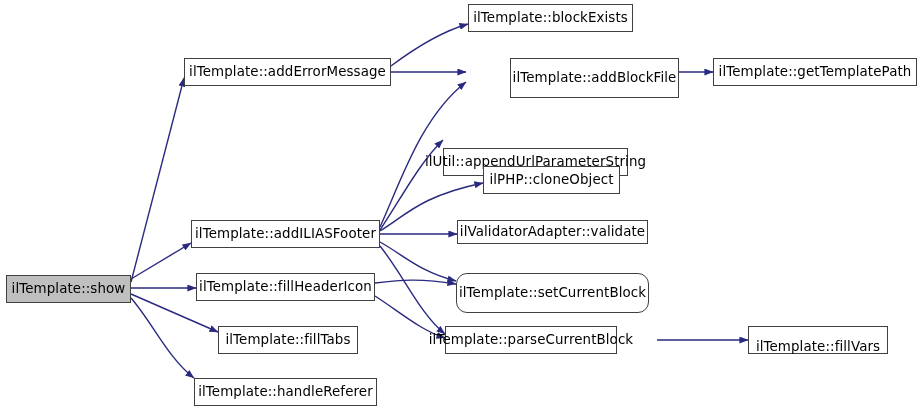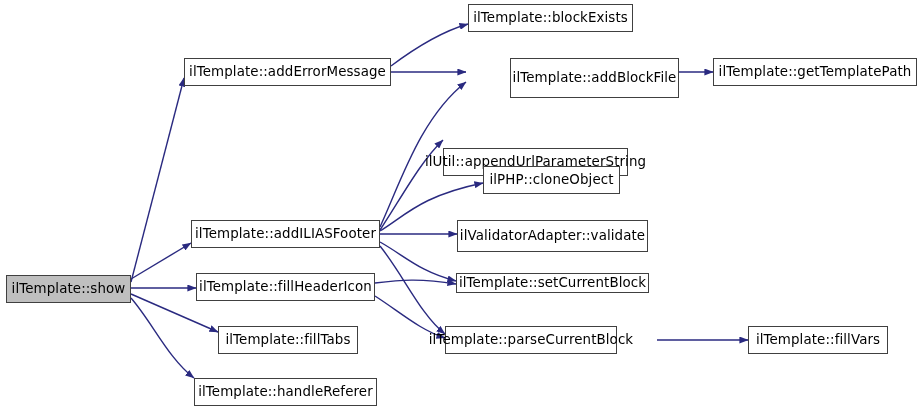--- a/index.html
+++ b/index.html
@@ -102,30 +102,30 @@
       </div>
       <div class="node" style="left: 466px; top: 58px; width: 169px; height: 40px; margin-left: 44px;">
         <span class="node-label">ilTemplate::addBlockFile</span>
       </div>
       <div class="node" style="left: 443px; top: 112px; width: 185px; height: 28px; margin-top: 36px;">
         <span class="node-label">ilUtil::appendUrlParameterString</span>
       </div>
       <div class="node" style="left: 483px; top: 166px; width: 137px; height: 28px;">
         <span class="node-label">ilPHP::cloneObject</span>
       </div>
-      <div class="node" style="left: 457px; top: 220px; width: 191px; height: 32px;">
+      <div class="node" style="left: 457px; top: 220px; width: 191px; height: 24px;">
         <span class="node-label">ilValidatorAdapter::validate</span>
       </div>
-      <div class="node" style="left: 456px; top: 273px; width: 193px; height: 20px;">
+      <div class="node" style="left: 456px; top: 273px; width: 193px; height: 40px; border-radius: 11px;">
         <span class="node-label">ilTemplate::setCurrentBlock</span>
       </div>
       <div class="node" style="left: 445px; top: 326px; width: 172px; height: 28px;">
         <span class="node-label">ilTemplate::parseCurrentBlock</span>
       </div>
       <div class="node" style="left: 713px; top: 58px; width: 204px; height: 28px;">
         <span class="node-label">ilTemplate::getTemplatePath</span>
       </div>
-      <div class="node" style="left: 748px; top: 326px; width: 140px; height: 28px;">
+      <div class="node" style="left: 748px; top: 326px; width: 140px; height: 28px; align-items: flex-end;">
         <span class="node-label">ilTemplate::fillVars</span>
       </div>
     </div>
 
 </div>
 
 </body></html>

